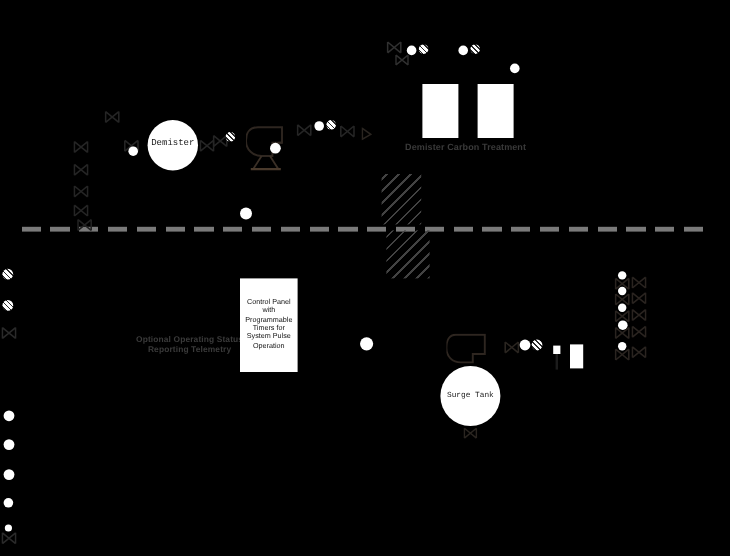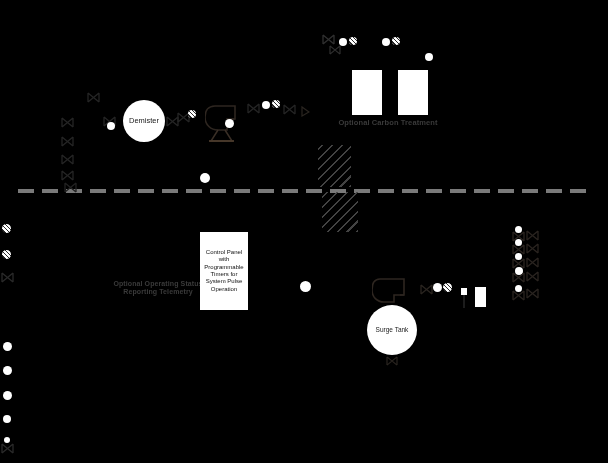--- a/index.html
+++ b/index.html
@@ -22,20 +22,21 @@
     border-radius: 50%;
     background: #ffffff;
     color: #1a1a1a;
     display: flex;
     align-items: center;
     justify-content: center;
     text-align: center;
     line-height: 1.05;
     font-weight: 400;
     box-sizing: border-box;
+    font-family: Liberation Mono, monospace;
   }
   .vessel-rect {
     background: #ffffff;
     box-sizing: border-box;
   }
   .panel-box {
     background: #ffffff;
     color: #111;
     box-sizing: border-box;
     display: flex;
@@ -189,21 +190,21 @@
 
   <div class="valve abs" style="left:301px;top:106px;">
     <svg width="9" height="11" viewBox="0 0 9 11">
         <path d="M1 1 L8 6 L1 10 Z" stroke="#2a2520" stroke-width="1.2" fill="none"></path>
       </svg>
   </div>
 
   <div class="vessel-rect abs" style="left:352px;top:70px;width:30px;height:45px;"></div>
   <div class="vessel-rect abs" style="left:398px;top:70px;width:30px;height:45px;"></div>
 
-  <div class="lbl abs" style="left:318px;top:118px;width:140px;font-size:7.5px;">Optional Carbon Treatment</div>
+  <div class="lbl abs" style="left:318px;top:118px;width:140px;font-size:7.5px;">Demister Carbon Treatment</div>
 
 
   <div class="hatch abs" style="left:318px;top:145px;width:33px;height:42px;"></div>
 
   <div class="divider abs" style="left:18px;top:189px;width:572px;"></div>
   <div class="valve abs" style="left:64px;top:182px;">
     <svg width="13" height="11" viewBox="0 0 13 11">
         <path d="M1 1 L12 10 M12 1 L1 10 M1 1 L1 10 M12 1 L12 10" stroke="#222" stroke-width="1.3" fill="none"></path>
       </svg>
   </div>

